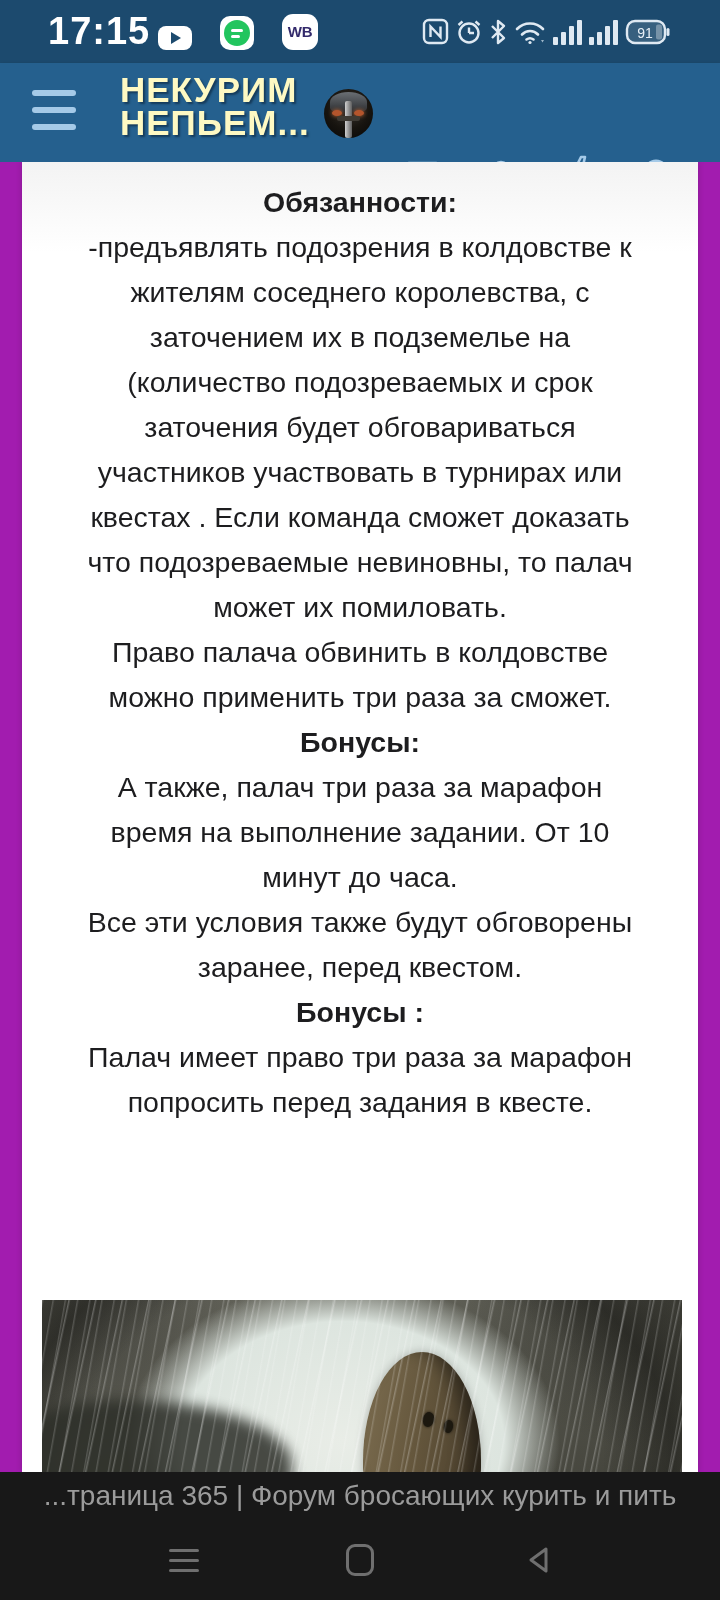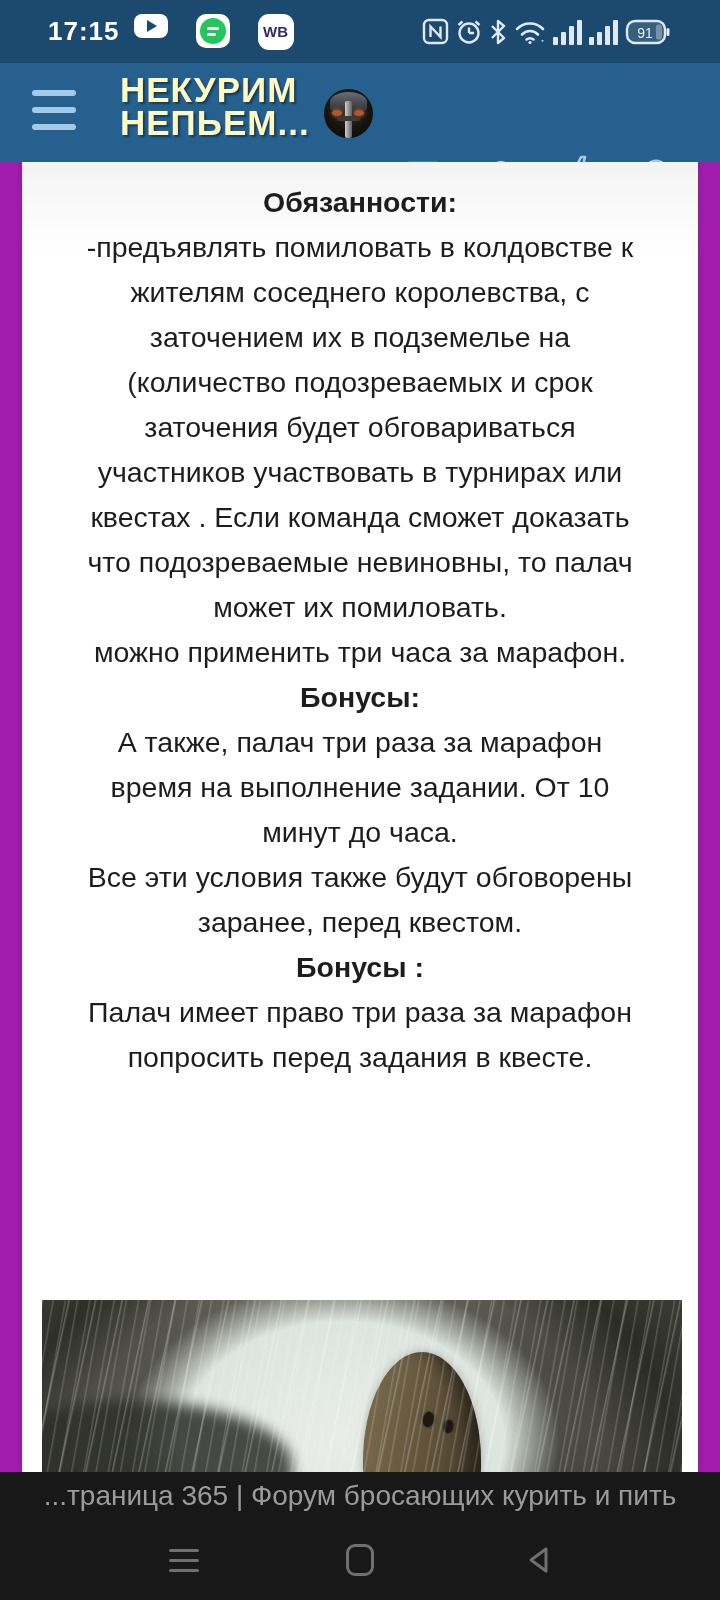--- a/index.html
+++ b/index.html
@@ -6,22 +6,22 @@
   body{
     width:720px;height:1600px;position:relative;overflow:hidden;
     font-family:"Liberation Sans","DejaVu Sans",sans-serif;
     background:#ebebeb;
   }
   
   .statusbar{
     position:absolute;left:0;top:0;width:720px;height:63px;
     background:#1c4a6e;display:flex;align-items:center;
   }
-  .sb-time{color:#ffffff;font-size:26px;font-weight:600;margin-left:48px;letter-spacing:1px;}
-  .sb-apps{display:flex;align-items:flex-start;margin-left:14px;gap:28px;}
+  .sb-time{color:#ffffff;font-size:38px;font-weight:600;margin-left:48px;letter-spacing:1px;}
+  .sb-apps{display:flex;align-items:flex-end;margin-left:8px;gap:28px;}
   .yt-icon{width:34px;height:24px;background:#ffffff;border-radius:8px;position:relative;}
   .yt-icon::after{content:"";position:absolute;left:13px;top:6px;
     border-left:10px solid #1c4a6e;border-top:6px solid transparent;border-bottom:6px solid transparent;}
   .msg-icon{width:34px;height:34px;background:#ffffff;border-radius:10px;display:flex;align-items:center;justify-content:center;}
   .msg-icon .bubble{width:26px;height:26px;border-radius:50%;background:#22c55e;position:relative;}
   .msg-icon .bubble::before{content:"";position:absolute;left:7px;top:9px;width:12px;height:3px;background:#fff;border-radius:2px;}
   .msg-icon .bubble::after{content:"";position:absolute;left:7px;top:15px;width:9px;height:3px;background:#fff;border-radius:2px;}
   .wb-icon{width:36px;height:36px;background:#ffffff;border-radius:11px;display:flex;align-items:center;justify-content:center;
     font-size:15px;font-weight:700;color:#332a6b;}
   .sb-right{position:absolute;right:49px;top:0;height:63px;display:flex;align-items:center;gap:6px;}
@@ -185,30 +185,31 @@
       <circle cx="15" cy="15" r="11"></circle>
       <path d="M23.5 23.5 L32 32"></path>
     </svg>
   </div>
 </div>
 
 <div class="content">
   <div class="card">
     <div class="textblock">
         <div class="tline bold">Обязанности:</div>
-        <div class="tline">-предъявлять помиловать в колдовстве к</div>
+        <div class="tline">-предъявлять подозрения в колдовстве к</div>
         <div class="tline">жителям соседнего королевства, с</div>
         <div class="tline">заточением их в подземелье на</div>
         <div class="tline">(количество подозреваемых и срок</div>
         <div class="tline">заточения будет обговариваться</div>
         <div class="tline">участников участвовать в турнирах или</div>
         <div class="tline">квестах . Если команда сможет доказать</div>
         <div class="tline">что подозреваемые невиновны, то палач</div>
         <div class="tline">может их помиловать.</div>
-        <div class="tline">можно применить три часа за марафон.</div>
+        <div class="tline">Право палача обвинить в колдовстве</div>
+        <div class="tline">можно применить три раза за сможет.</div>
         <div class="tline bold">Бонусы:</div>
         <div class="tline">А также, палач три раза за марафон</div>
         <div class="tline">время на выполнение задании. От 10</div>
         <div class="tline">минут до часа.</div>
         <div class="tline">Все эти условия также будут обговорены</div>
         <div class="tline">заранее, перед квестом.</div>
         <div class="tline bold">Бонусы :</div>
         <div class="tline">Палач имеет право три раза за марафон</div>
         <div class="tline">попросить перед задания в квесте.</div>
       </div>

